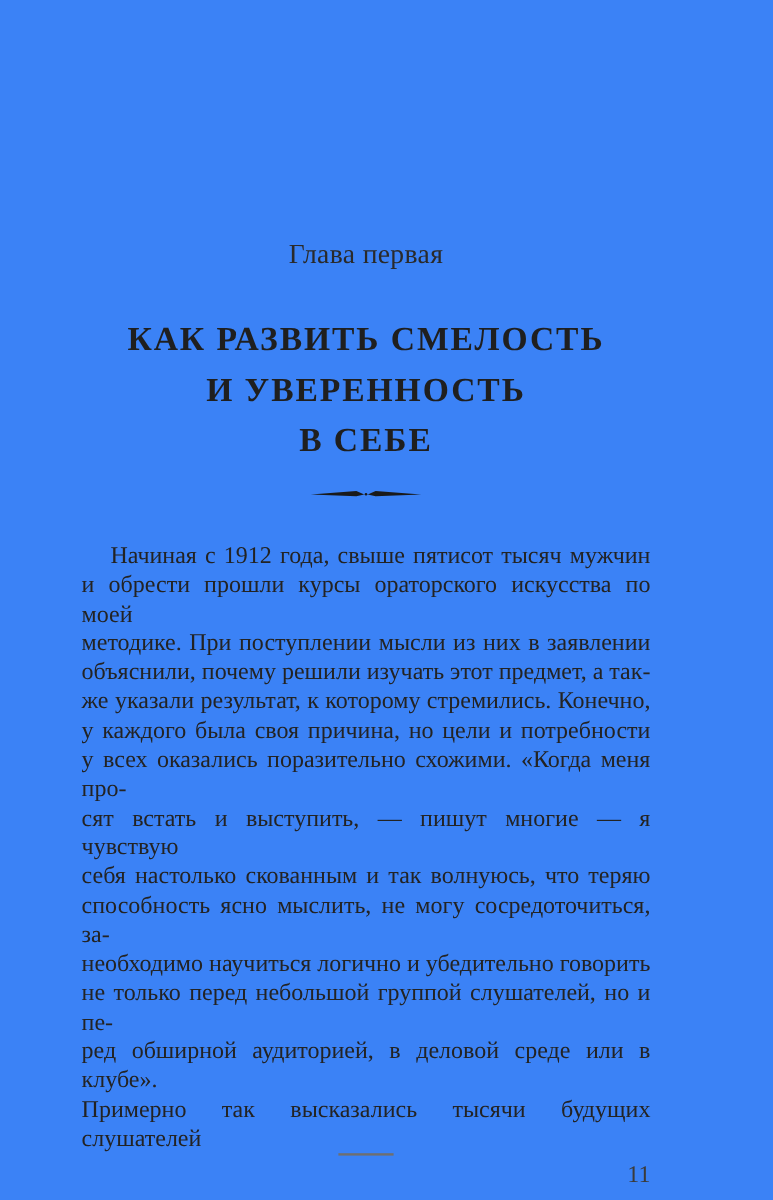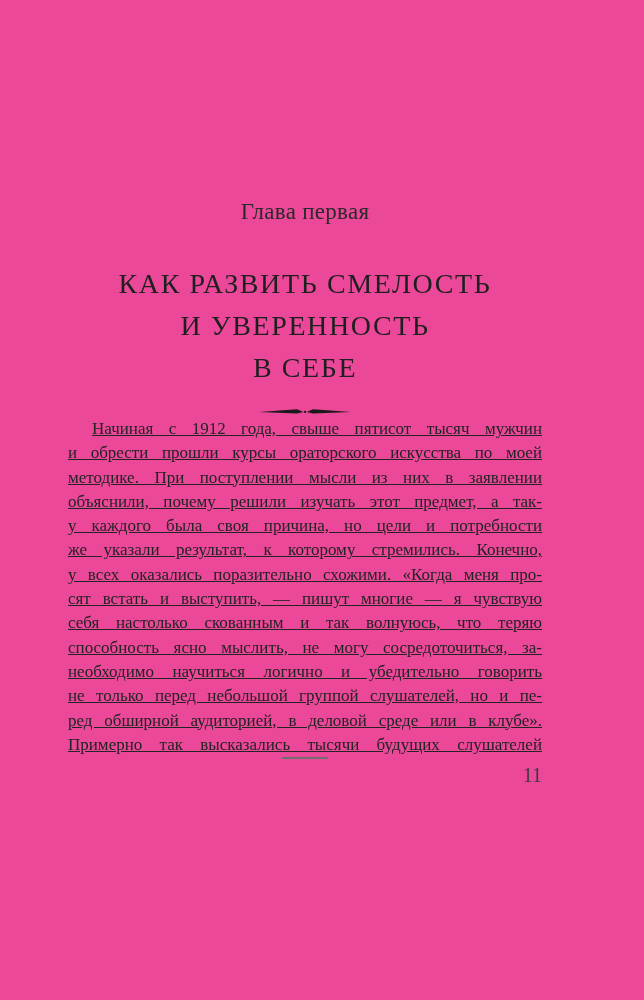--- a/index.html
+++ b/index.html
@@ -4,21 +4,21 @@
 <style>
   html, body {
     margin: 0;
     padding: 0;
     background: #ffffff;
   }
   .page {
     position: relative;
     width: 644px;
     height: 1000px;
-    background: #ec4899;
+    background: #3b82f6;
     overflow: hidden;
     font-family: "Liberation Serif", "DejaVu Serif", serif;
   }
   .column {
     margin-left: 68px;
     width: 474px;
   }
   .chapter-label {
     margin-top: 197px;
     text-align: center;
@@ -37,24 +37,24 @@
   }
   .chapter-title .title-line {
     display: block;
   }
   .ornament-wrap {
     margin-top: 18px;
     text-align: center;
     line-height: 0;
   }
   .body-text {
-    font-size: 17px;
+    margin-top: 34px;
+    font-size: 20px;
     line-height: 24.3px;
     color: #232323;
-    text-decoration: underline;
   }
   .pline {
     text-align: justify;
     text-align-last: justify;
     white-space: normal;
   }
   .pline.indent {
     text-indent: 24px;
   }
   .pline.last {
@@ -76,41 +76,41 @@
   }
 </style>
 </head>
 <body>
 
 <div class="page">
   <div class="column">
 
     <div class="chapter-label">Глава первая</div>
 
-    <h1 class="chapter-title" style="margin:36px 0 17px 0; font-weight:normal;">
+    <h1 class="chapter-title" style="margin:36px 0 17px 0; font-weight:bold;">
         <span class="title-line">КАК РАЗВИТЬ СМЕЛОСТЬ</span>
         <span class="title-line">И УВЕРЕННОСТЬ</span>
         <span class="title-line">В СЕБЕ</span>
       </h1>
 
     <div class="ornament-wrap">
       <svg width="92" height="10" viewBox="0 0 92 10">
         <polygon points="0,5.1 38,2.2 44.5,5.0 38,6.6" fill="#1a1a1a"></polygon>
         <polygon points="92,5.1 54,2.2 47.5,5.0 54,6.6" fill="#1a1a1a"></polygon>
         <circle cx="46" cy="4.9" r="1.1" fill="#1a1a1a"></circle>
       </svg>
     </div>
 
     <div class="body-text" id="paragraph">
         <div class="pline indent">Начиная с 1912 года, свыше пятисот тысяч мужчин</div>
         <div class="pline">и обрести прошли курсы ораторского искусства по моей</div>
         <div class="pline">методике. При поступлении мысли из них в заявлении</div>
         <div class="pline">объяснили, почему решили изучать этот предмет, а так-</div>
+        <div class="pline">же указали результат, к которому стремились. Конечно,</div>
         <div class="pline">у каждого была своя причина, но цели и потребности</div>
-        <div class="pline">же указали результат, к которому стремились. Конечно,</div>
         <div class="pline">у всех оказались поразительно схожими. «Когда меня про-</div>
         <div class="pline">сят встать и выступить, — пишут многие — я чувствую</div>
         <div class="pline">себя настолько скованным и так волнуюсь, что теряю</div>
         <div class="pline">способность ясно мыслить, не могу сосредоточиться, за-</div>
         <div class="pline">необходимо научиться логично и убедительно говорить</div>
         <div class="pline">не только перед небольшой группой слушателей, но и пе-</div>
         <div class="pline">ред обширной аудиторией, в деловой среде или в клубе».</div>
         <div class="pline">Примерно так высказались тысячи будущих слушателей</div>
       </div>
 

